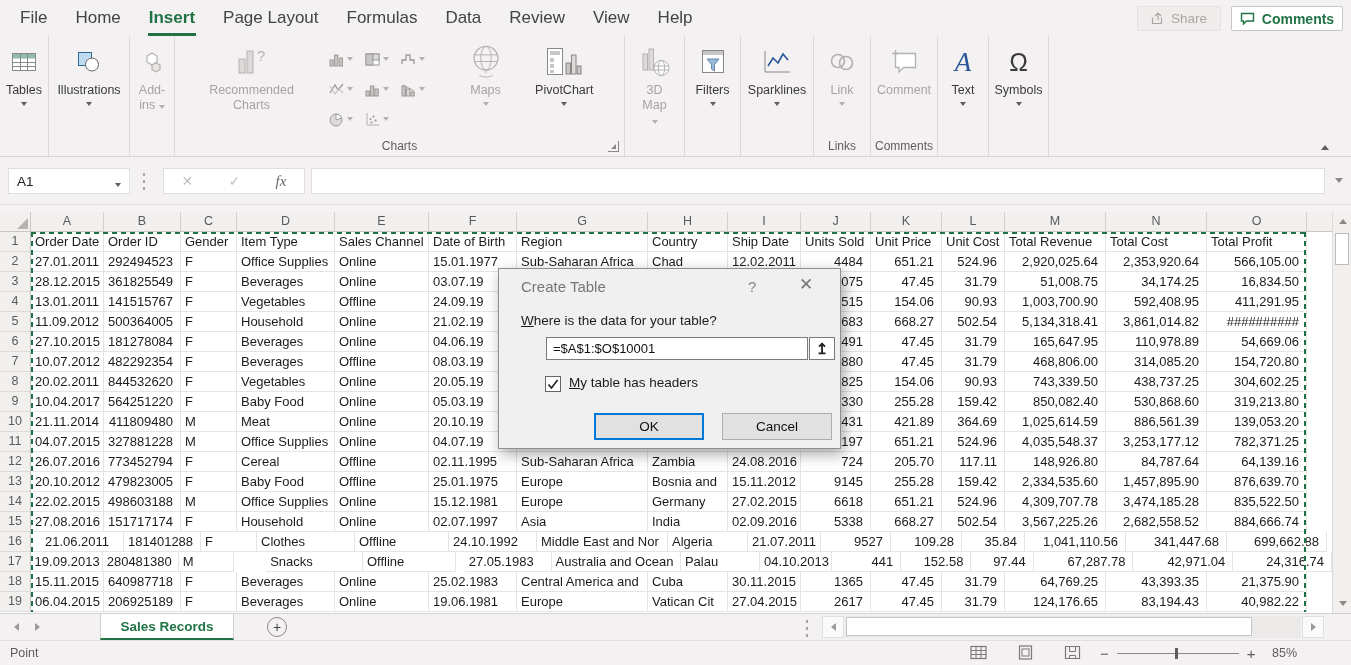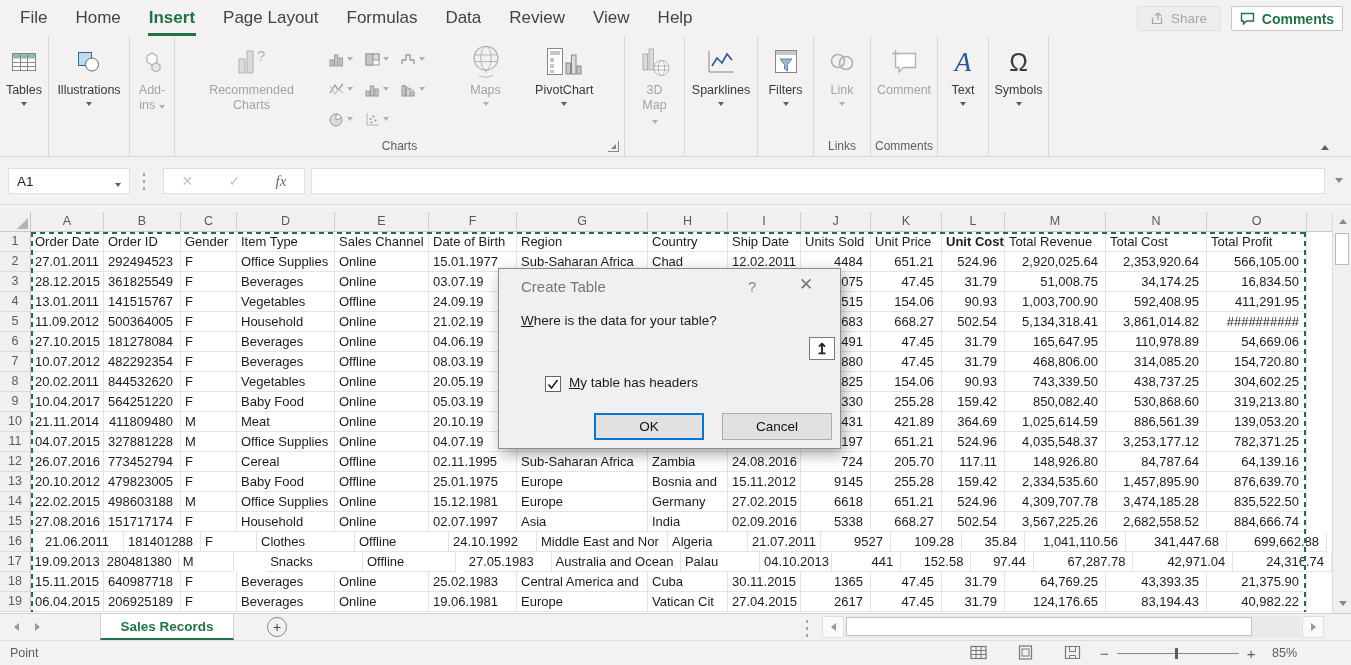--- a/index.html
+++ b/index.html
@@ -289,43 +289,43 @@
             <rect x="11" y="3" width="4.5" height="21" fill="#dddbd9" stroke="#b3b1af"></rect>
             <circle cx="23.5" cy="22" r="7.5" fill="#fff" stroke="#b3b1af"></circle>
             <ellipse cx="23.5" cy="22" rx="3.2" ry="7.5" fill="none" stroke="#b3b1af"></ellipse>
             <path d="M16.5 20h14M16.5 24h14" stroke="#b3b1af" fill="none"></path>
           </svg>
       </span>
       <span class="lbl" style="width:32px"><span>3D Map</span> <span class="carat gray"></span></span>
     </div>
   </div>
 
-  <div class="rgroup" style="width:73px">
-    <div class="bigbtn">
-      <span class="icn">
-        <svg width="34" height="30" viewBox="0 0 34 30">
-            <path d="M5 4v21h25" fill="none" stroke="#8a8886"></path>
-            <path d="M8 19l5-8 5 5 5-9 5 6" fill="none" stroke="#2b579a" stroke-width="1.6"></path>
-          </svg>
-      </span>
-      <span class="lbl">Sparklines</span>
-      <span class="carat"></span>
-    </div>
-  </div>
-
   <div class="rgroup" style="width:56px">
     <div class="bigbtn">
       <span class="icn">
         <svg width="32" height="30" viewBox="0 0 32 30">
             <rect x="5.5" y="3.5" width="21" height="22" fill="#fff" stroke="#8a8886"></rect>
             <rect x="6" y="4" width="20" height="4" fill="#c8c6c4"></rect>
             <path d="M10 12h12l-4.5 5.5V24l-3-2v-4.5z" fill="#9cb9d8" stroke="#5b87a8"></path>
           </svg>
       </span>
       <span class="lbl">Filters</span>
+      <span class="carat"></span>
+    </div>
+  </div>
+
+  <div class="rgroup" style="width:73px">
+    <div class="bigbtn">
+      <span class="icn">
+        <svg width="34" height="30" viewBox="0 0 34 30">
+            <path d="M5 4v21h25" fill="none" stroke="#8a8886"></path>
+            <path d="M8 19l5-8 5 5 5-9 5 6" fill="none" stroke="#2b579a" stroke-width="1.6"></path>
+          </svg>
+      </span>
+      <span class="lbl">Sparklines</span>
       <span class="carat"></span>
     </div>
   </div>
 
   <div class="rgroup" style="width:57px">
     <div class="bigbtn disabled">
       <span class="icn">
         <svg width="34" height="30" viewBox="0 0 34 30">
             <circle cx="13" cy="14" r="6.5" fill="none" stroke="#b3b1af" stroke-width="1.6"></circle>
             <circle cx="21" cy="16" r="6.5" fill="none" stroke="#b3b1af" stroke-width="1.6"></circle>
@@ -413,21 +413,21 @@
         <div class="cell" style="width: 77px;">Order ID</div>
         <div class="cell" style="width: 56px;">Gender</div>
         <div class="cell" style="width: 98px;">Item Type</div>
         <div class="cell" style="width: 94px;">Sales Channel</div>
         <div class="cell" style="width: 88px;">Date of Birth</div>
         <div class="cell" style="width: 131px;">Region</div>
         <div class="cell" style="width: 80px;">Country</div>
         <div class="cell" style="width: 73px;">Ship Date</div>
         <div class="cell" style="width: 70px;">Units Sold</div>
         <div class="cell" style="width: 71px;">Unit Price</div>
-        <div class="cell" style="width: 63px; font-weight: bold;">Unit Cost</div>
+        <div class="cell" style="width: 63px;">Unit Cost</div>
         <div class="cell" style="width: 101px;">Total Revenue</div>
         <div class="cell" style="width: 101px;">Total Cost</div>
         <div class="cell" style="width: 100px;">Total Profit</div>
       </div>
       <div class="grow">
         <div class="rnum">2</div>
         <div class="cell" style="width: 73px;">27.01.2011</div>
         <div class="cell num" style="width: 77px;">292494523</div>
         <div class="cell" style="width: 56px;">F</div>
         <div class="cell" style="width: 98px;">Office Supplies</div>
@@ -764,20 +764,21 @@
   <div class="vdown" style="top:383px;">
       <span class="tri-down"></span>
     </div>
 </div>
 
 <div class="dlg">
   <div class="dlg-title">Create Table</div>
   <div class="dlg-help">?</div>
   <div class="dlg-close">✕</div>
   <div class="dlg-prompt"><u>W</u><span>here is the data for your table?</span></div>
+  <input class="dlg-input" value="=$A$1:$O$10001" style="">
   <div class="dlg-picker">
       <span>↥</span>
     </div>
   <div class="dlg-cbx">
     <svg width="12" height="11" viewBox="0 0 12 11">
         <path d="M1.5 5.5l3 3.5 6-8" fill="none" stroke="#1f1f1f" stroke-width="1.6"></path>
       </svg>
   </div>
   <div class="dlg-cbx-label"><u>M</u><span>y table has headers</span></div>
   <div class="dlg-ok">OK</div>

